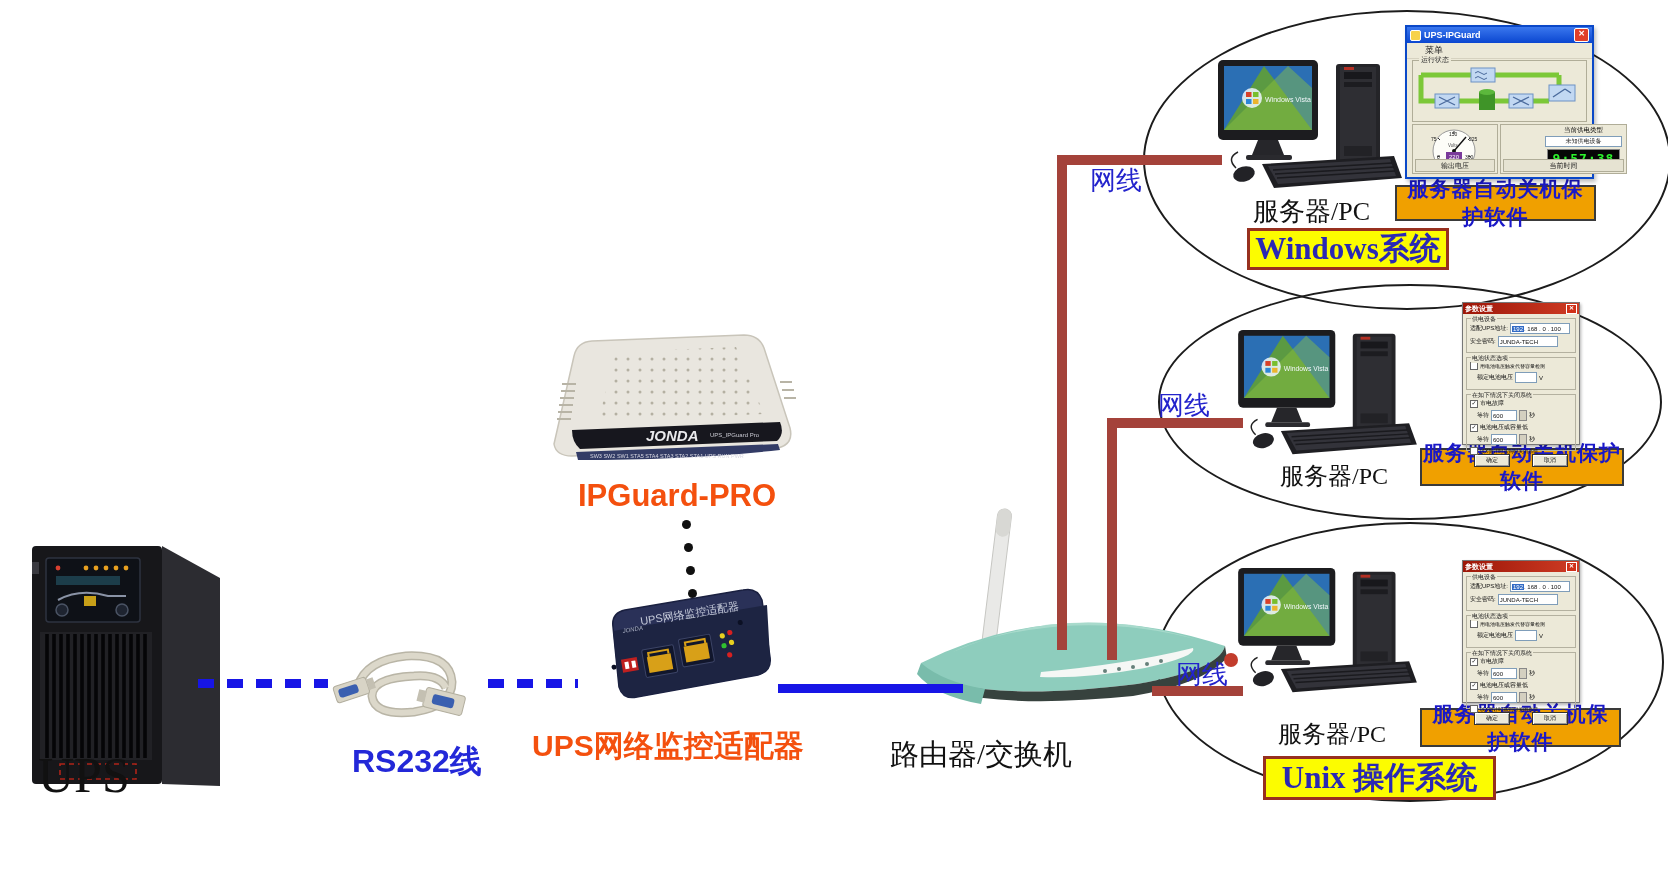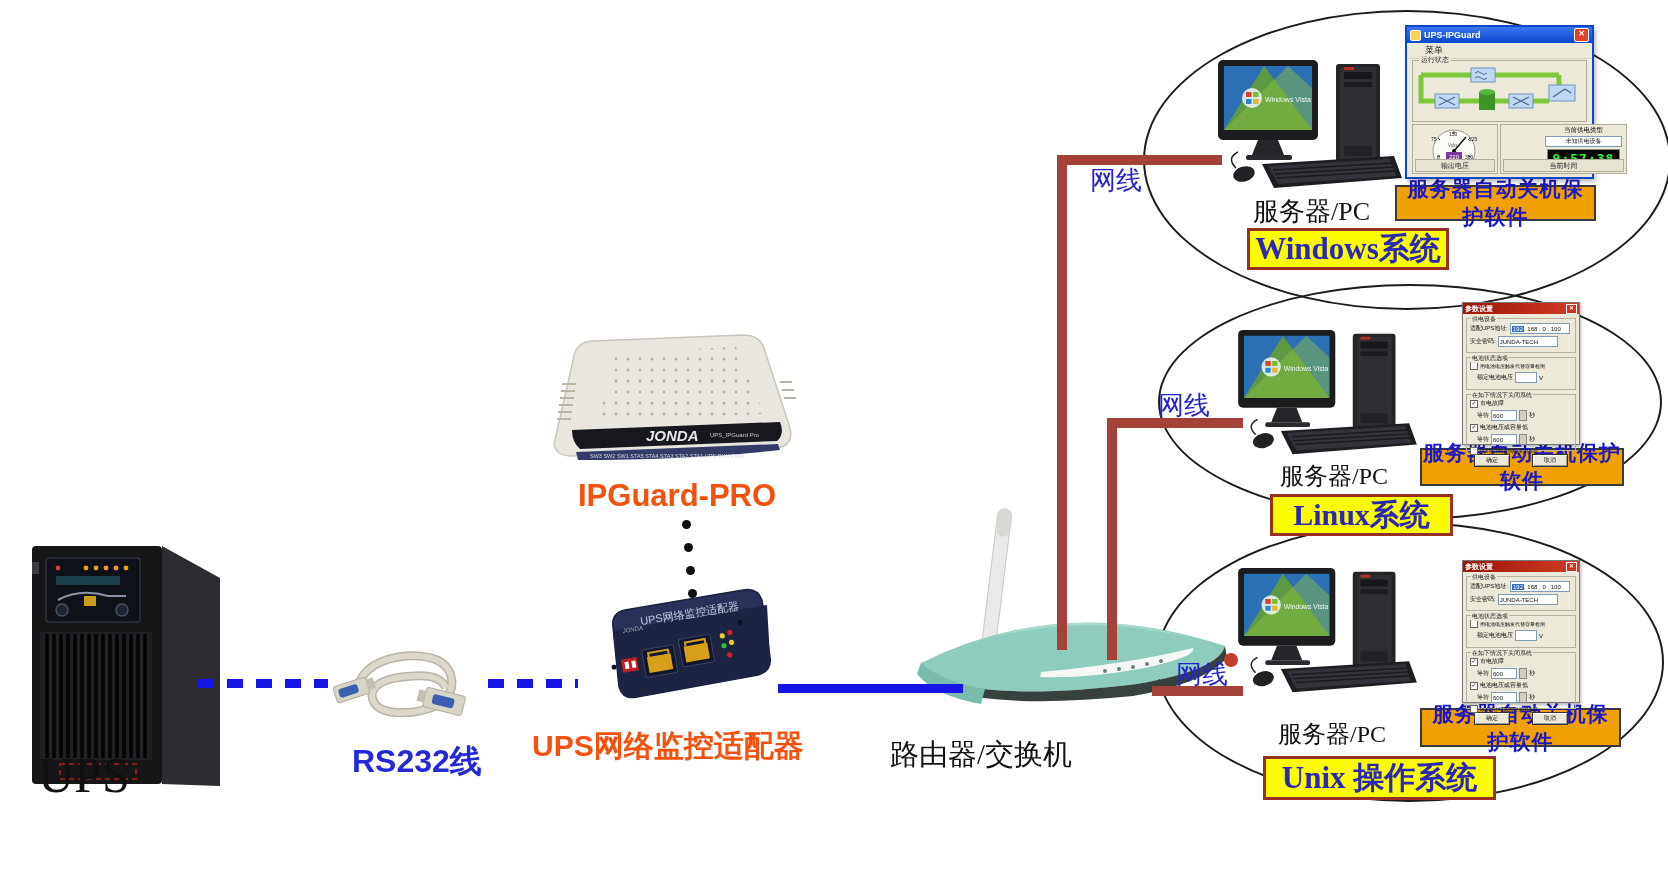--- a/index.html
+++ b/index.html
@@ -324,23 +324,20 @@
       <polygon points="40,82 60,82 66,97 34,97" fill="#26262a"></polygon>
       <rect x="28" y="97" width="46" height="5" rx="2" fill="#2a2a2e"></rect>
       <polygon points="44,106 176,98 184,120 56,130" fill="#1e1e22"></polygon>
       <polygon points="50,108 172,101 178,118 60,126" fill="#33333a"></polygon>
       <path d="M55 112 L174 105 M57 116 L176 109 M59 120 L177 113" stroke="#1a1a1e" stroke-width="1.5"></path>
       <ellipse cx="26" cy="116" rx="11" ry="7.5" fill="#222226" transform="rotate(-15 26 116)"></ellipse>
       <path d="M18 110 Q8 100 20 94" stroke="#222" fill="none" stroke-width="1.5"></path>
     </svg>
   </div>
   <div class="abs serif-label pc-label" style="left:1280px;top:460px;font-size:24px;">服务器/PC</div>
-  <div class="abs os-box" style="left:1270px;top:494px;width:177px;height:36px;font-size:30px;">
-    <span>Linux系统</span>
-  </div>
   <div class="abs sw-box" style="left:1420px;top:448px;width:200px;height:34px;">
     <span>服务器自动关机保护软件</span>
   </div>
 
   <div class="abs dlg" style="left:1462px;top:302px;width:116px;height:141px;">
     <div class="dlg-title">
       <span>参数设置</span>
       <span class="dlg-close">✕</span>
     </div>
     <div class="fs" style="height:28px;">

